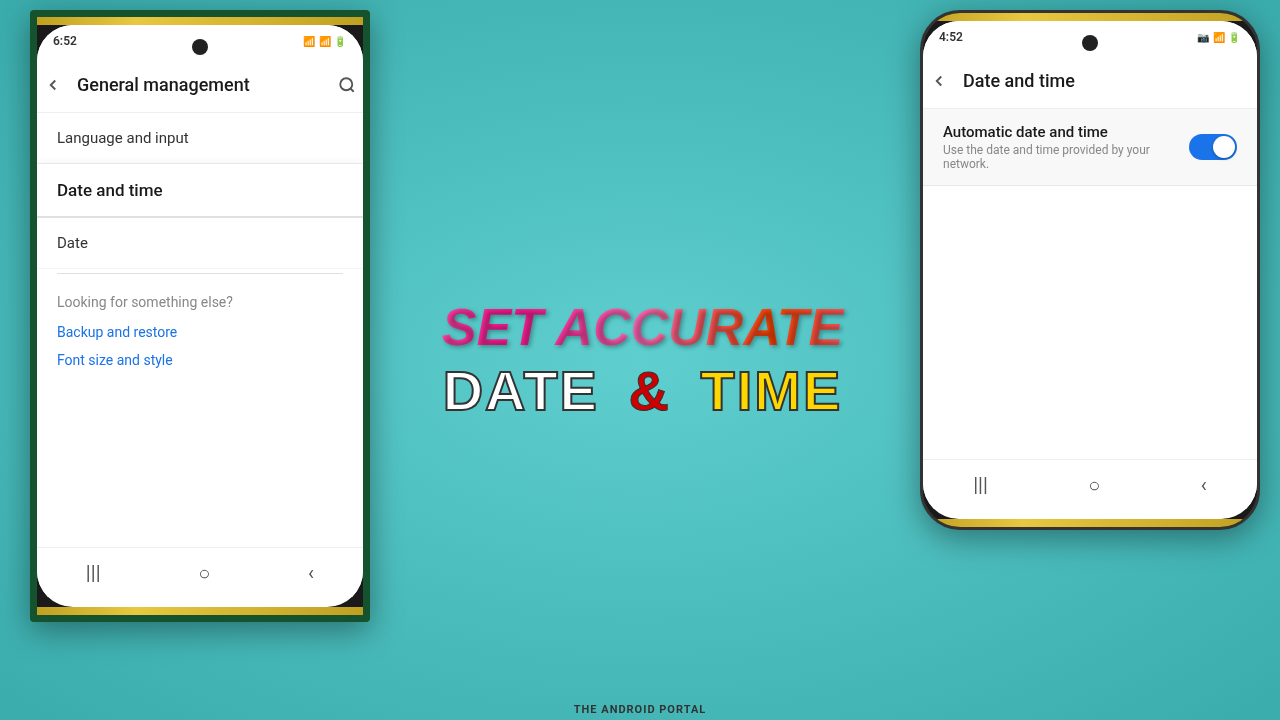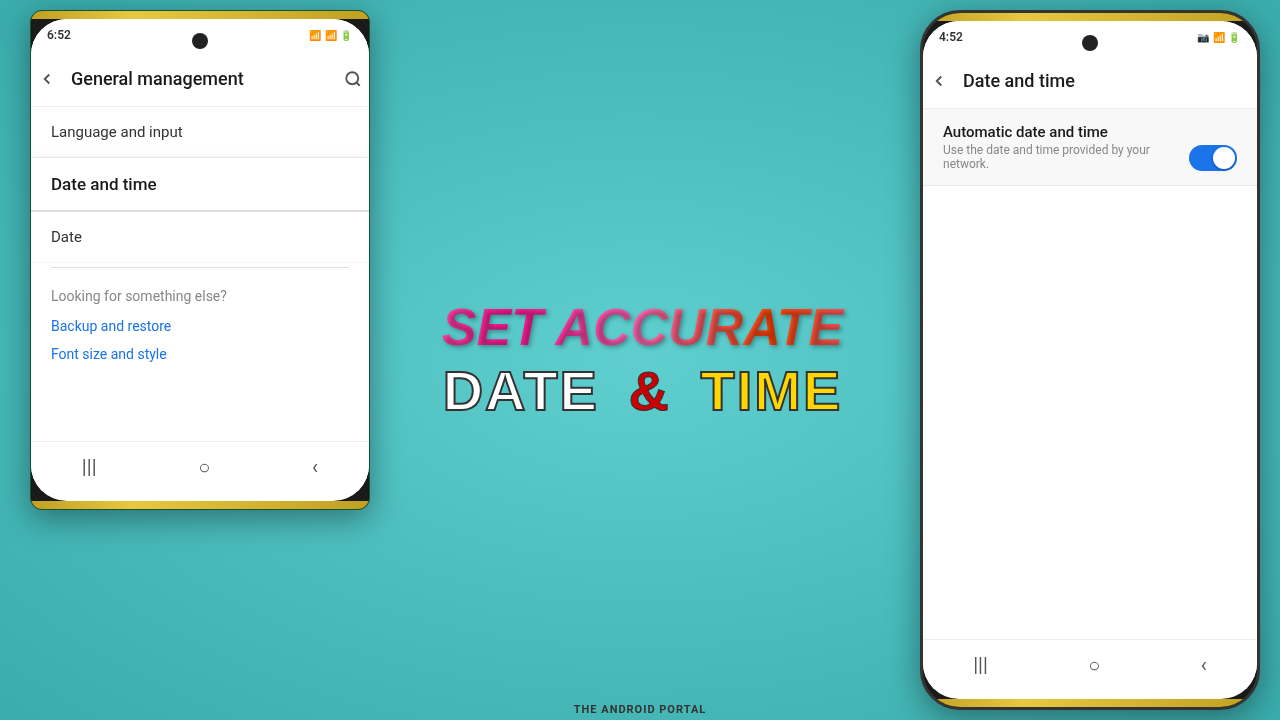--- a/index.html
+++ b/index.html
@@ -13,24 +13,24 @@
       overflow: hidden;
       font-family: 'Roboto', Arial, sans-serif;
     }
 
     
     .phone-left {
       position: absolute;
       left: 30px;
       top: 10px;
       width: 340px;
-      height: 500px;
+      height: 612px;
       background: #1a1a1a;
-      border-radius: 12px;
-      border: 1px solid #14532d;
+      border-radius: 4px;
+      border: 7px solid #14532d;
       box-shadow: 0 8px 32px rgba(0,0,0,0.4);
       overflow: hidden;
     }
 
     .phone-left::before {
       content: '';
       position: absolute;
       top: 0; left: 0; right: 0;
       height: 8px;
       background: linear-gradient(90deg, #c0a020 0%, #e8c840 30%, #c0a020 100%);
@@ -45,21 +45,21 @@
       background: linear-gradient(90deg, #c0a020 0%, #e8c840 30%, #c0a020 100%);
       z-index: 10;
     }
 
     
     .phone-right {
       position: absolute;
       right: 20px;
       top: 10px;
       width: 340px;
-      height: 700px;
+      height: 520px;
       background: #1a1a1a;
       border-radius: 40px;
       border: 3px solid #333;
       box-shadow: 0 8px 32px rgba(0,0,0,0.4);
       overflow: hidden;
     }
 
     .phone-right::before {
       content: '';
       position: absolute;
@@ -267,21 +267,21 @@
       height: 22px;
       background: #fff;
       border-radius: 50%;
       top: 2px;
       left: 2px;
       box-shadow: 0 1px 3px rgba(0,0,0,0.3);
     }
 
     .setting-row {
       display: flex;
-      align-items: flex-end;
+      align-items: center;
       padding: 14px 20px;
       background: #fff;
       border-bottom: 1px solid #f0f0f0;
     }
 
     .setting-text {
       flex: 1;
     }
 
     .setting-title {

